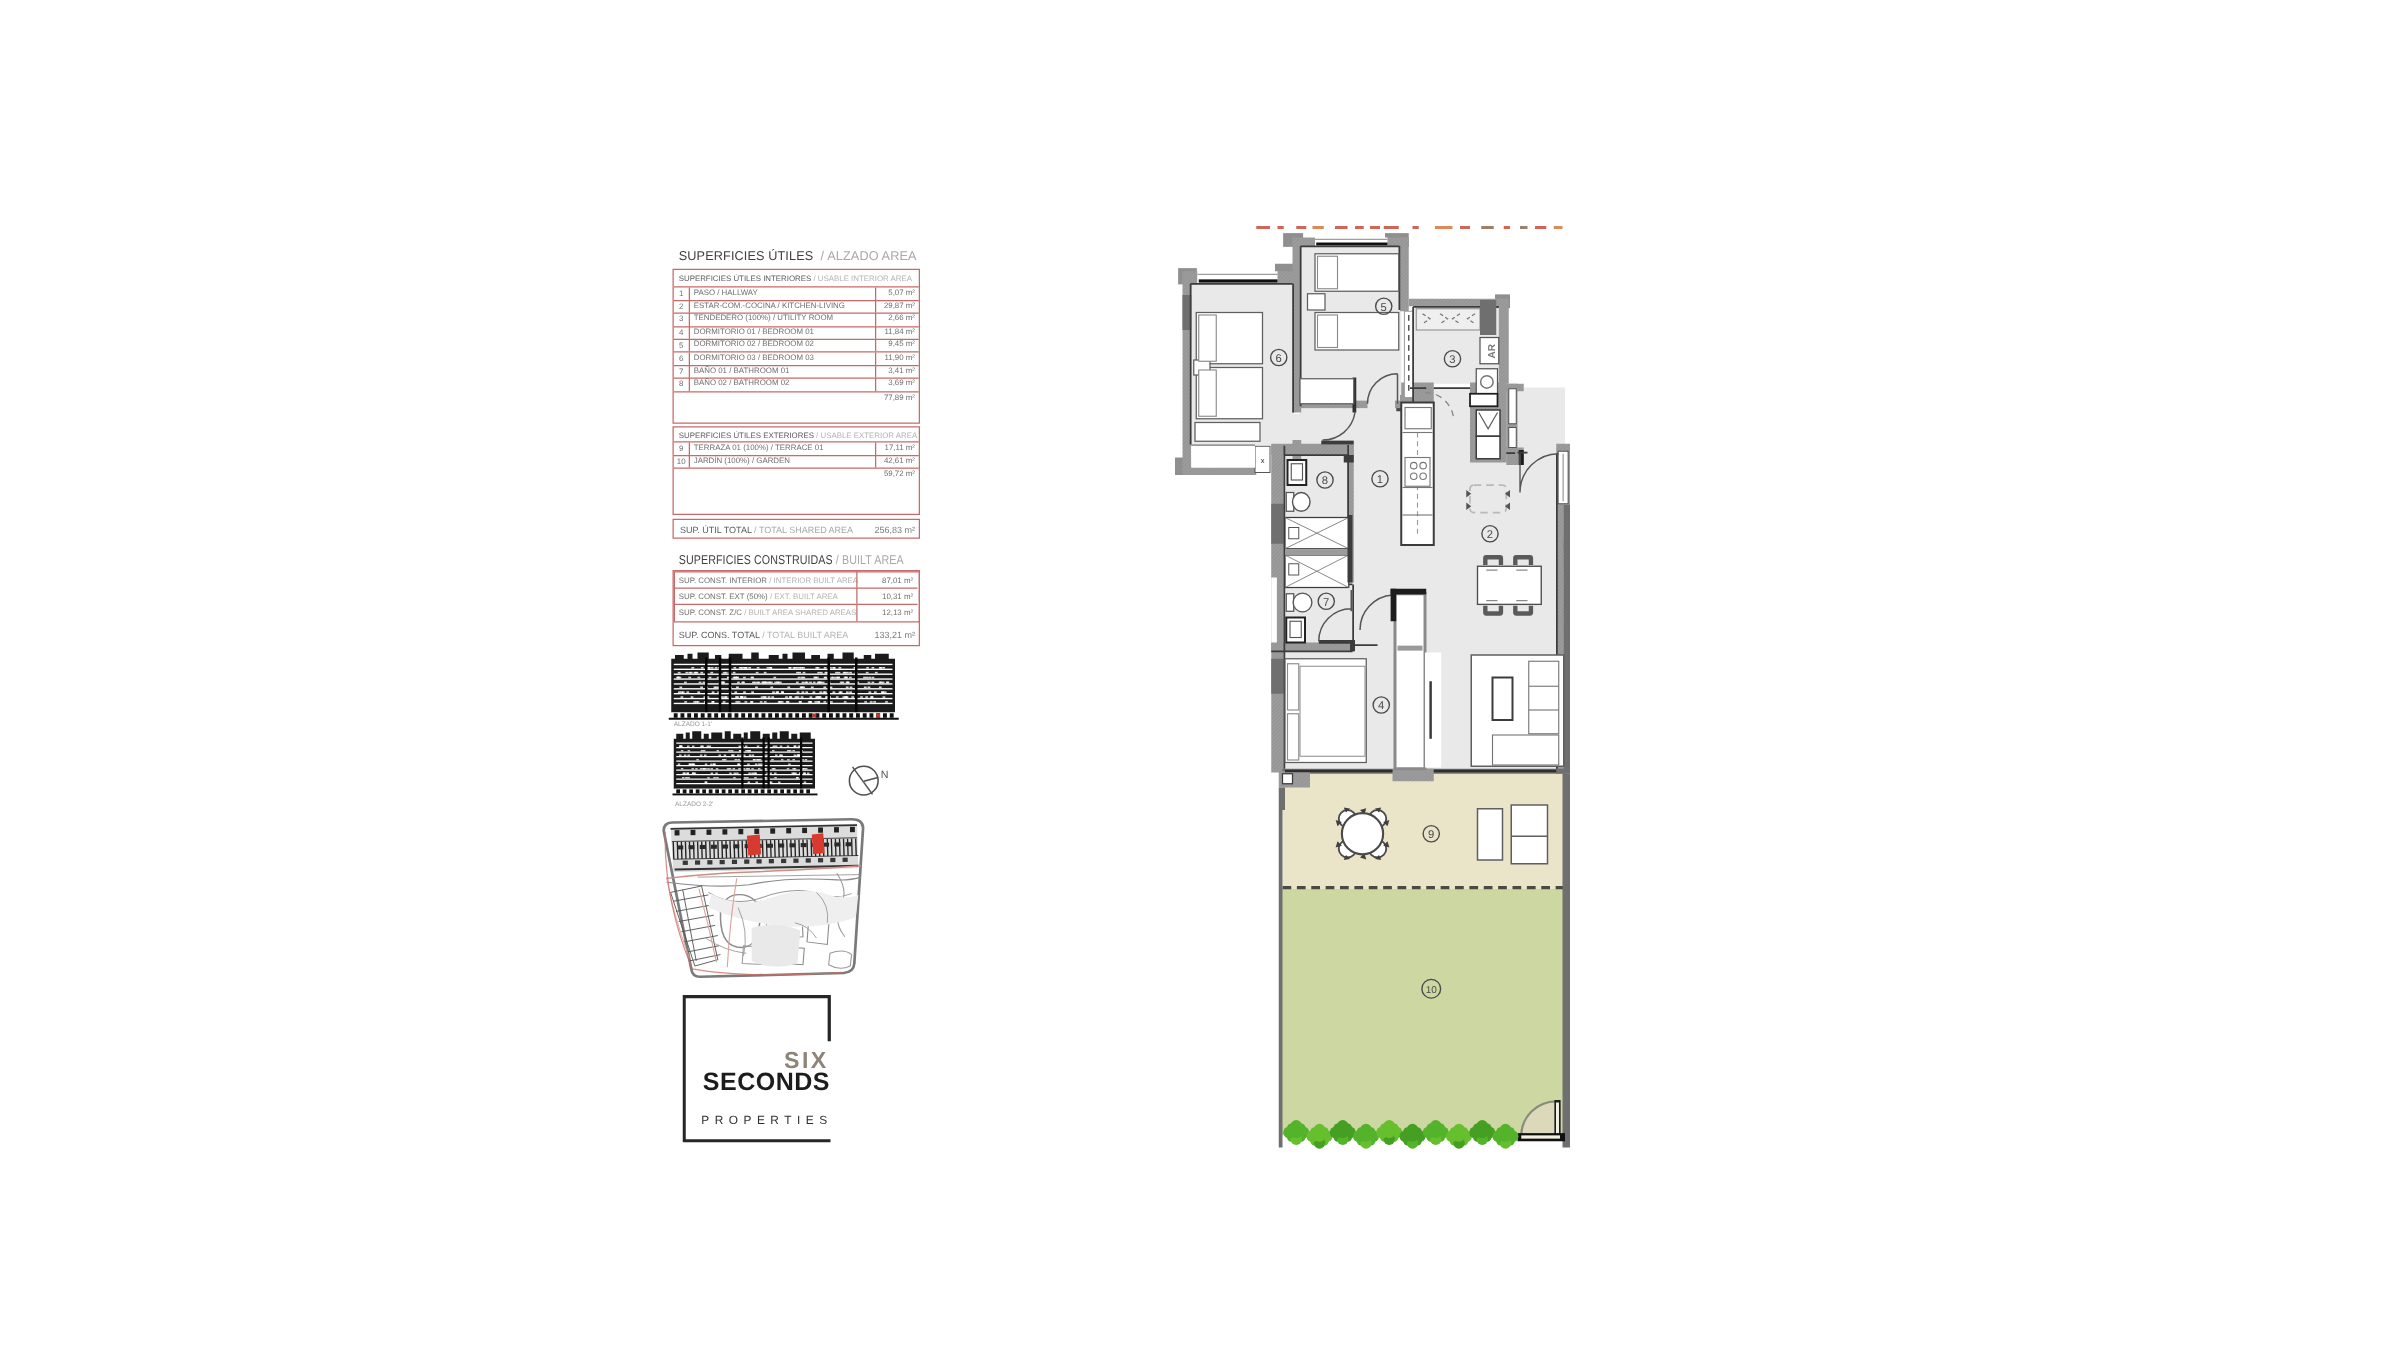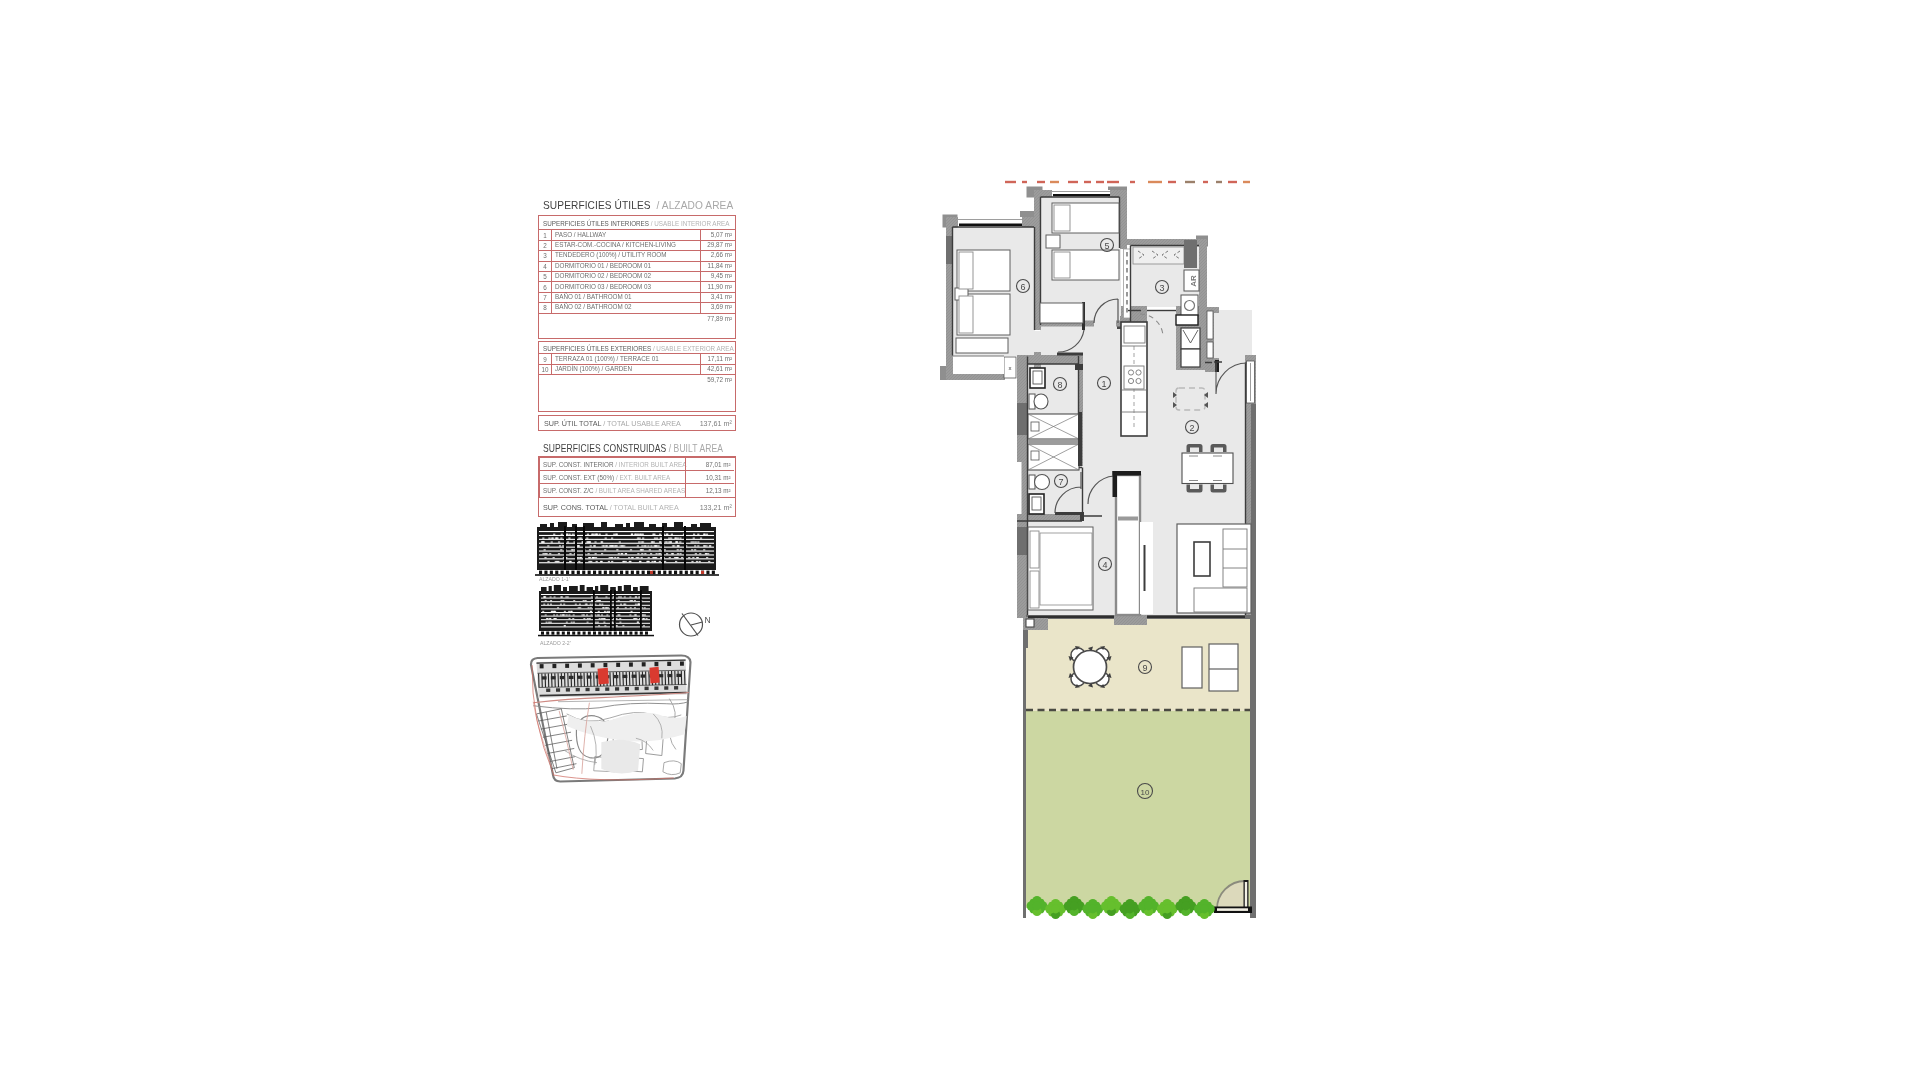--- a/index.html
+++ b/index.html
@@ -82,22 +82,22 @@
       <div style="position:absolute;left:0;top:21.9px;width:100%;height:10.4px;border-bottom:1px solid #c76a6a;">
         <span style="position:absolute;left:0;width:12px;text-align:center;top:2px;">10</span>
         <span style="position:absolute;left:12px;top:0;border-left:1px solid #c76a6a;padding-left:3px;height:10.4px;line-height:10.4px;white-space:nowrap;">JARDÍN (100%) / GARDEN</span>
         <span style="position:absolute;left:161px;top:0;border-left:1px solid #c76a6a;height:10.4px;"></span>
         <span style="position:absolute;right:3px;top:0;line-height:10.4px;">42,61 m²</span>
       </div>
       <span style="position:absolute;right:3px;top:34.3px;">59,72 m²</span>
     </div>
 
 <div class="abs" style="left:538px;top:415px;width:196px;height:14px;border:1px solid #c76a6a;font-size:7.2px;">
-  <span class="abs" style="left:5px;top:3px;color:#5a5a5a;">SUP. ÚTIL TOTAL <span class="t2">/ TOTAL USABLE AREA</span></span>
-  <span class="abs" style="right:3px;top:3px;color:#7d7d7d;">137,61 m²</span>
+  <span class="abs" style="left:5px;top:3px;color:#5a5a5a;">SUP. ÚTIL TOTAL <span class="t2">/ TOTAL SHARED AREA</span></span>
+  <span class="abs" style="right:3px;top:3px;color:#7d7d7d;">256,83 m²</span>
 </div>
 
 <div class="abs" style="left: 543px; top: 443px; font-size: 10.2px; letter-spacing: 0.1px; color: rgb(63, 63, 63); white-space: nowrap; transform: scaleX(0.837209); transform-origin: 0px 0px;" id="title2">SUPERFICIES CONSTRUIDAS <span class="t2">/ BUILT AREA</span></div>
 
 <div class="abs" id="tbl3" style="left:538px;top:456px;width:196px;height:59px;border:1px solid #c76a6a;font-size:6.3px;color:#6e6e6e;">
       <div style="position:absolute;left:0;top:0;width:194.5px;height:39px;border:1px solid #c76a6a;"></div>
       <div style="position:absolute;left:0;top:0px;width:194.5px;height:13px;border-bottom:1px solid #c76a6a;">
         <span style="position:absolute;left:4px;top:3.5px;white-space:nowrap;">SUP. CONST. INTERIOR <i>/ INTERIOR BUILT AREA</i></span>
         <span style="position:absolute;left:146px;top:0;height:13px;border-left:1px solid #c76a6a;"></span>
         <span style="position:absolute;right:3px;top:3.5px;">87,01 m²</span>
@@ -1341,14 +1341,26 @@
   <path d="M570,713 q22,12 45,3 q25,-9 42,-2 q12,4 22,0 l-2,18 q-30,10 -60,6 q-28,-4 -49,-14 z" fill="#efefef"></path>
   <path d="M600,740 q20,-6 36,2 l-2,26 q-18,6 -34,-2 z" fill="#e9e9e9"></path>
   <path d="M560,700 l120,-2 M566,748 q14,10 30,12 M648,712 q10,10 8,24 M590,724 q8,18 4,38 M632,736 q10,2 16,12" fill="none" stroke="#9a9a9a" stroke-width="0.7"></path>
 
   <path d="M561,709 q7,28 13,58 M589,701 q-5,32 -7,70" fill="none" stroke="#d9a39c" stroke-width="0.8"></path>
   <path d="M537,700 q4,26 17,64" fill="none" stroke="#d9a39c" stroke-width="0.7"></path>
   <path d="M536,664 q-1,55 20,108 M555,772 q40,8 112,3" fill="none" stroke="#cf6f66" stroke-width="0.9" opacity="0.8"></path>
 </g>
 </svg>
 
-
+<div class="abs" style="left:546px;top:796px;width:119px;height:118px;">
+  <svg width="119" height="118" viewBox="0 0 119 118">
+
+    <path d="M117.4,37 L117.4,1.3 L1.3,1.3 L1.3,116.6 L118.4,116.6" fill="none" stroke="#262626" stroke-width="2.6"></path>
+  </svg>
+  
+  <div class="abs" style="right:2px;top:41px;font-size:18.5px;font-weight:bold;letter-spacing:2px;color:#8d8579;">SIX</div>
+  
+  <div class="abs" style="right:1px;top:59px;font-size:20px;font-weight:bold;letter-spacing:.4px;color:#1c1c1c;">SECONDS</div>
+  
+  <div class="abs" style="left:15px;top:95px;font-size:9.5px;letter-spacing:4.4px;color:#2e2e2e;">PROPERTIES</div>
 </div>
 
+</div>
+
 </body></html>

